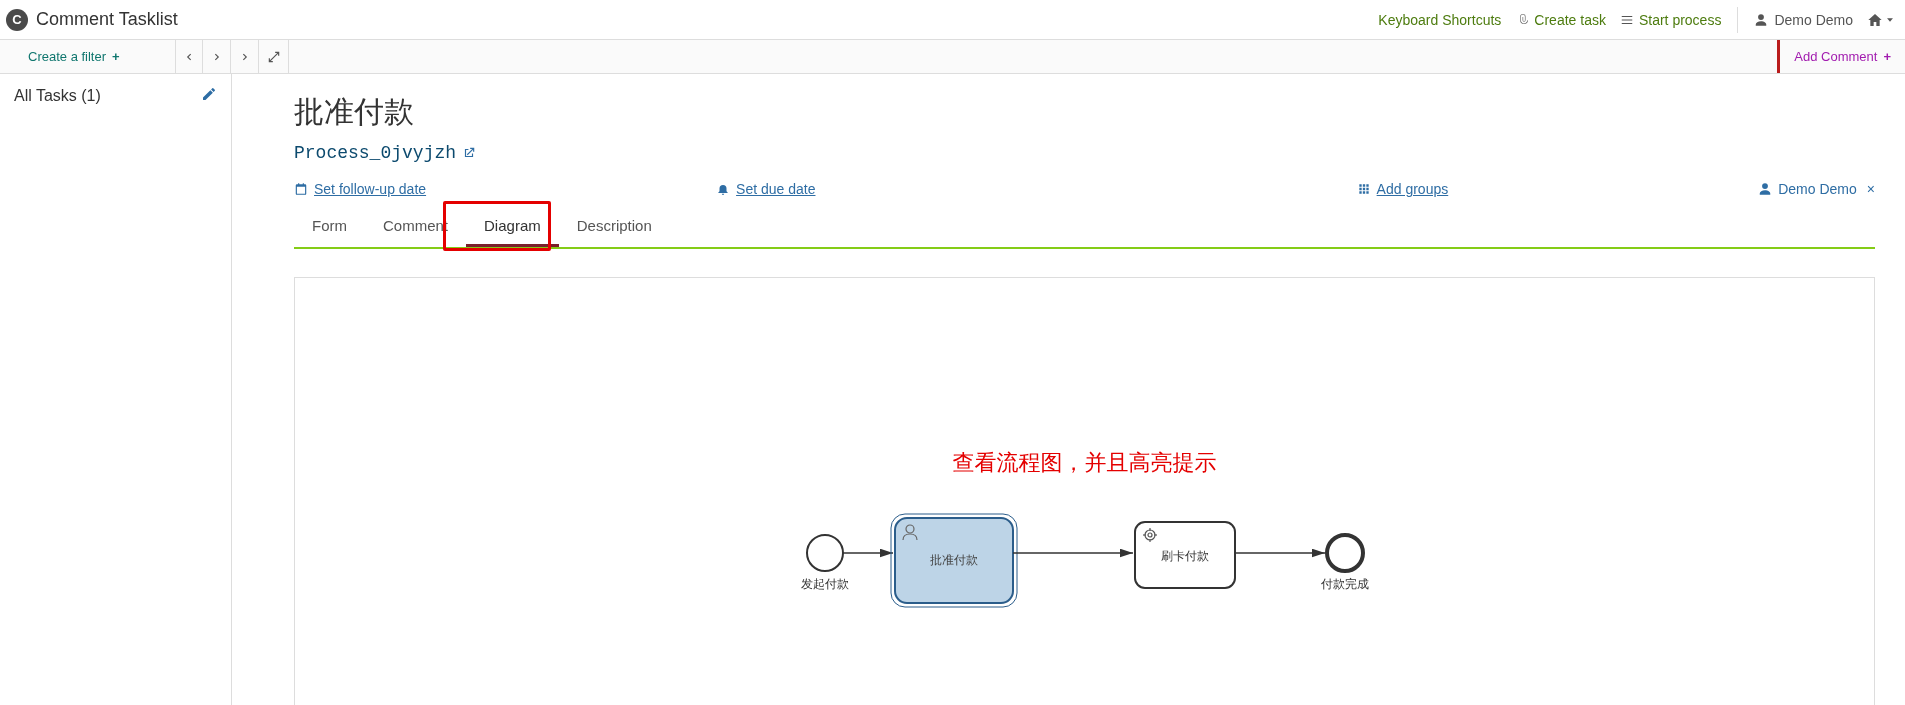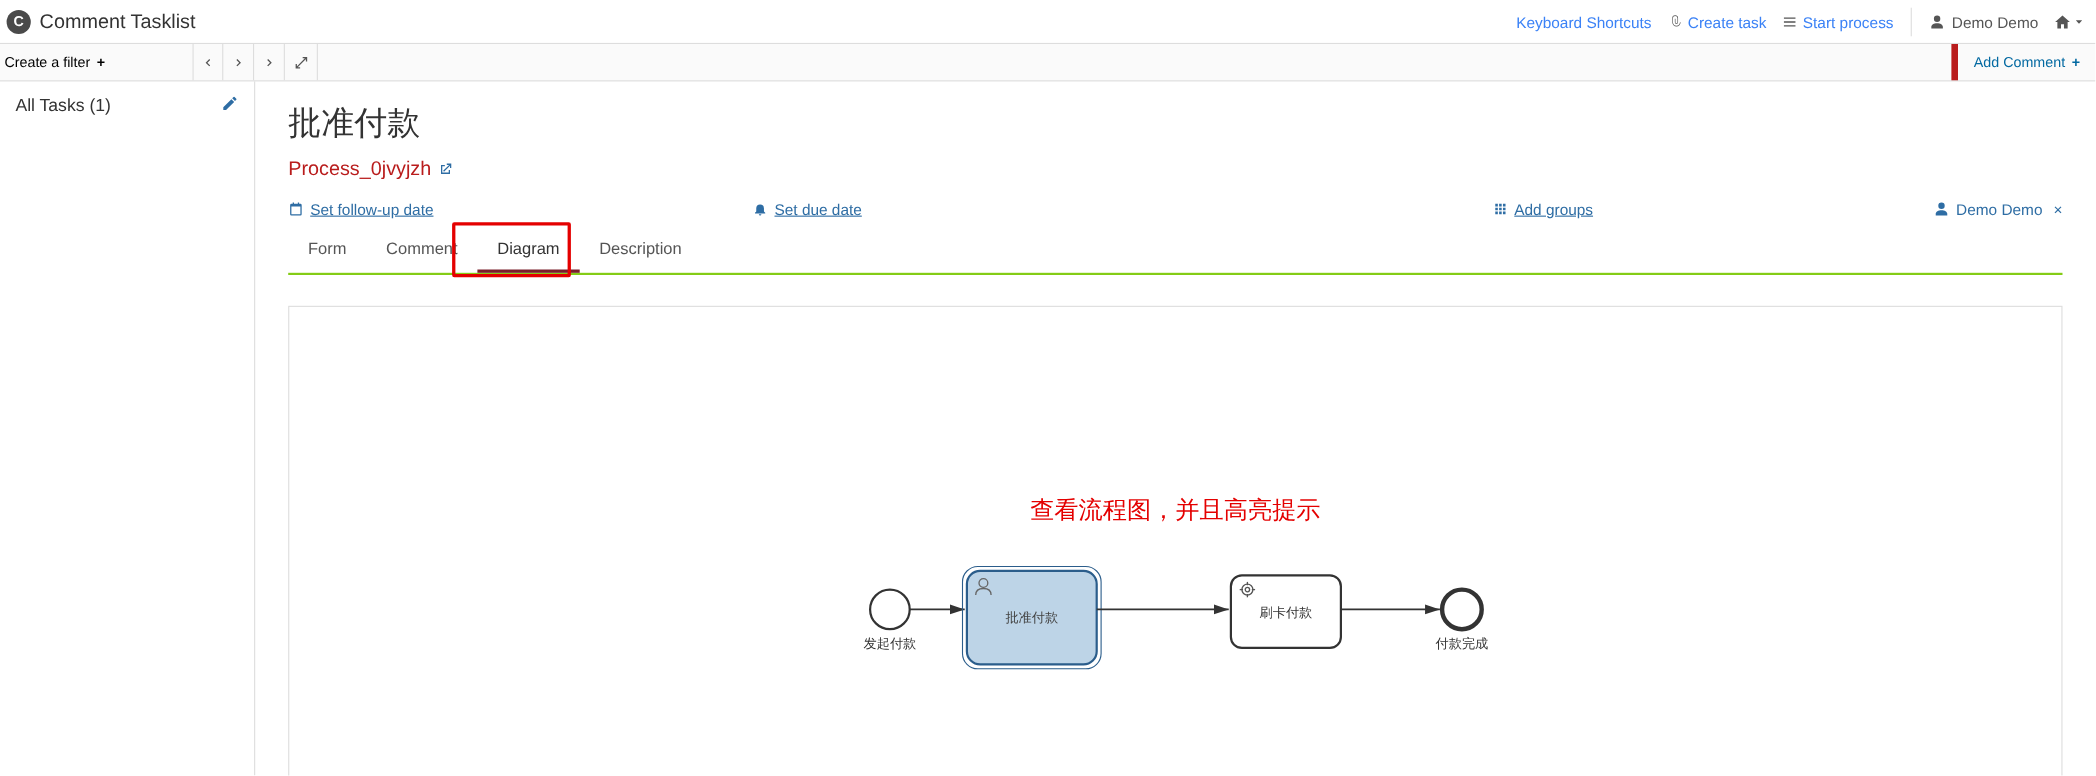--- a/index.html
+++ b/index.html
@@ -34,41 +34,41 @@
     font-size: 13px;
   }
   .brand-title { font-size: 18px; color: #333; }
 
   .topbar-right {
     display: flex;
     align-items: center;
     gap: 14px;
     color: #555;
   }
-  .topbar-link { display: flex; align-items: center; gap: 5px; cursor: pointer; color:#3b82f6; }
+  .topbar-link { display: flex; align-items: center; gap: 5px; cursor: pointer; color:#4d7c0f; }
   .topbar-link svg { width:14px; height:14px; fill:#555; }
   .divider { width:1px; height:26px; background:#ddd; margin:0 2px; }
   .user-chunk { display:flex; align-items:center; gap:6px; cursor:pointer; color:#555; }
   .home-chunk { display:flex; align-items:center; gap:2px; cursor:pointer; color:#555; }
 
   
   .secondbar {
     height: 34px;
     border-bottom: 1px solid #ddd;
     display: flex;
     align-items: center;
     background: #fafafa;
   }
   .filter-area {
     width: 175px;
     height: 100%;
     display: flex;
     align-items: center;
-    padding-left: 4px;
-    color: #000000;
+    padding-left: 28px;
+    color: #0f766e;
     font-size: 13px;
     cursor: pointer;
   }
   .filter-area .plus { margin-left: 6px; font-weight:bold; }
   .nav-chevrons {
     display: flex;
     align-items: center;
     height: 100%;
   }
   .chev-box {
@@ -80,31 +80,32 @@
   .chev-box + .chev-box { border-left:none; }
   .expand-box {
     width: 30px; height:100%;
     display:flex; align-items:center; justify-content:center;
     border-right:1px solid #ddd;
     cursor:pointer; color:#555;
   }
   .secondbar-spacer { flex:1; }
   .add-comment {
     padding: 0 14px;
-    color:#0369a1; font-size:13px;
+    color:#a21caf; font-size:13px;
     display:flex; align-items:center; gap:6px;
     cursor:pointer;
     height:100%;
-    border-left:6px solid #b91c1c;
+    border-left:3px solid #b91c1c;
   }
 
   
   .body {
     display:flex;
     height: calc(100% - 74px);
+    gap: 32px;
   }
   .sidebar {
     width:232px;
     border-right:1px solid #ddd;
   }
   .sidebar-item {
     display:flex;
     justify-content:space-between;
     align-items:center;
     padding: 12px 14px;
@@ -118,21 +119,21 @@
     padding: 18px 30px 0 30px;
     position:relative;
   }
   .task-title {
     font-size:30px;
     color:#333;
     margin-bottom:10px;
   }
   .process-row {
     display:flex; align-items:center; gap:6px;
-    font-size:18px; color:#b91c1c; margin-bottom:18px;
+    font-size:18px; color:#0c4a6e; margin-bottom:18px;font-family:Liberation Mono, monospace;
   }
   .process-row svg { width:14px; height:14px; fill:#2e6da4; }
 
   .action-row {
     display:flex;
     align-items:center;
     color:#2e6da4;
     font-size:14px;
     margin-bottom:10px;
   }

